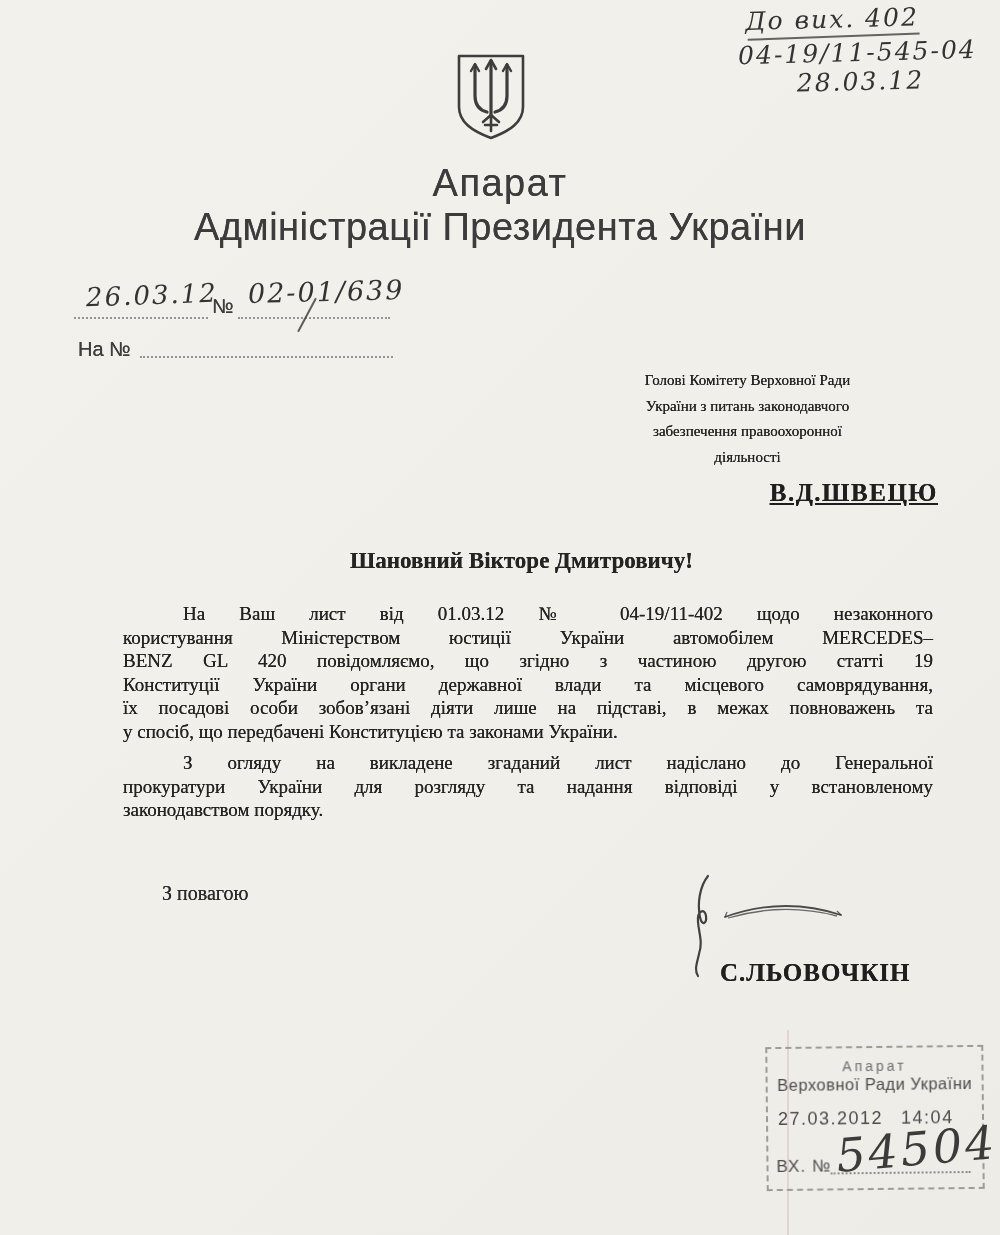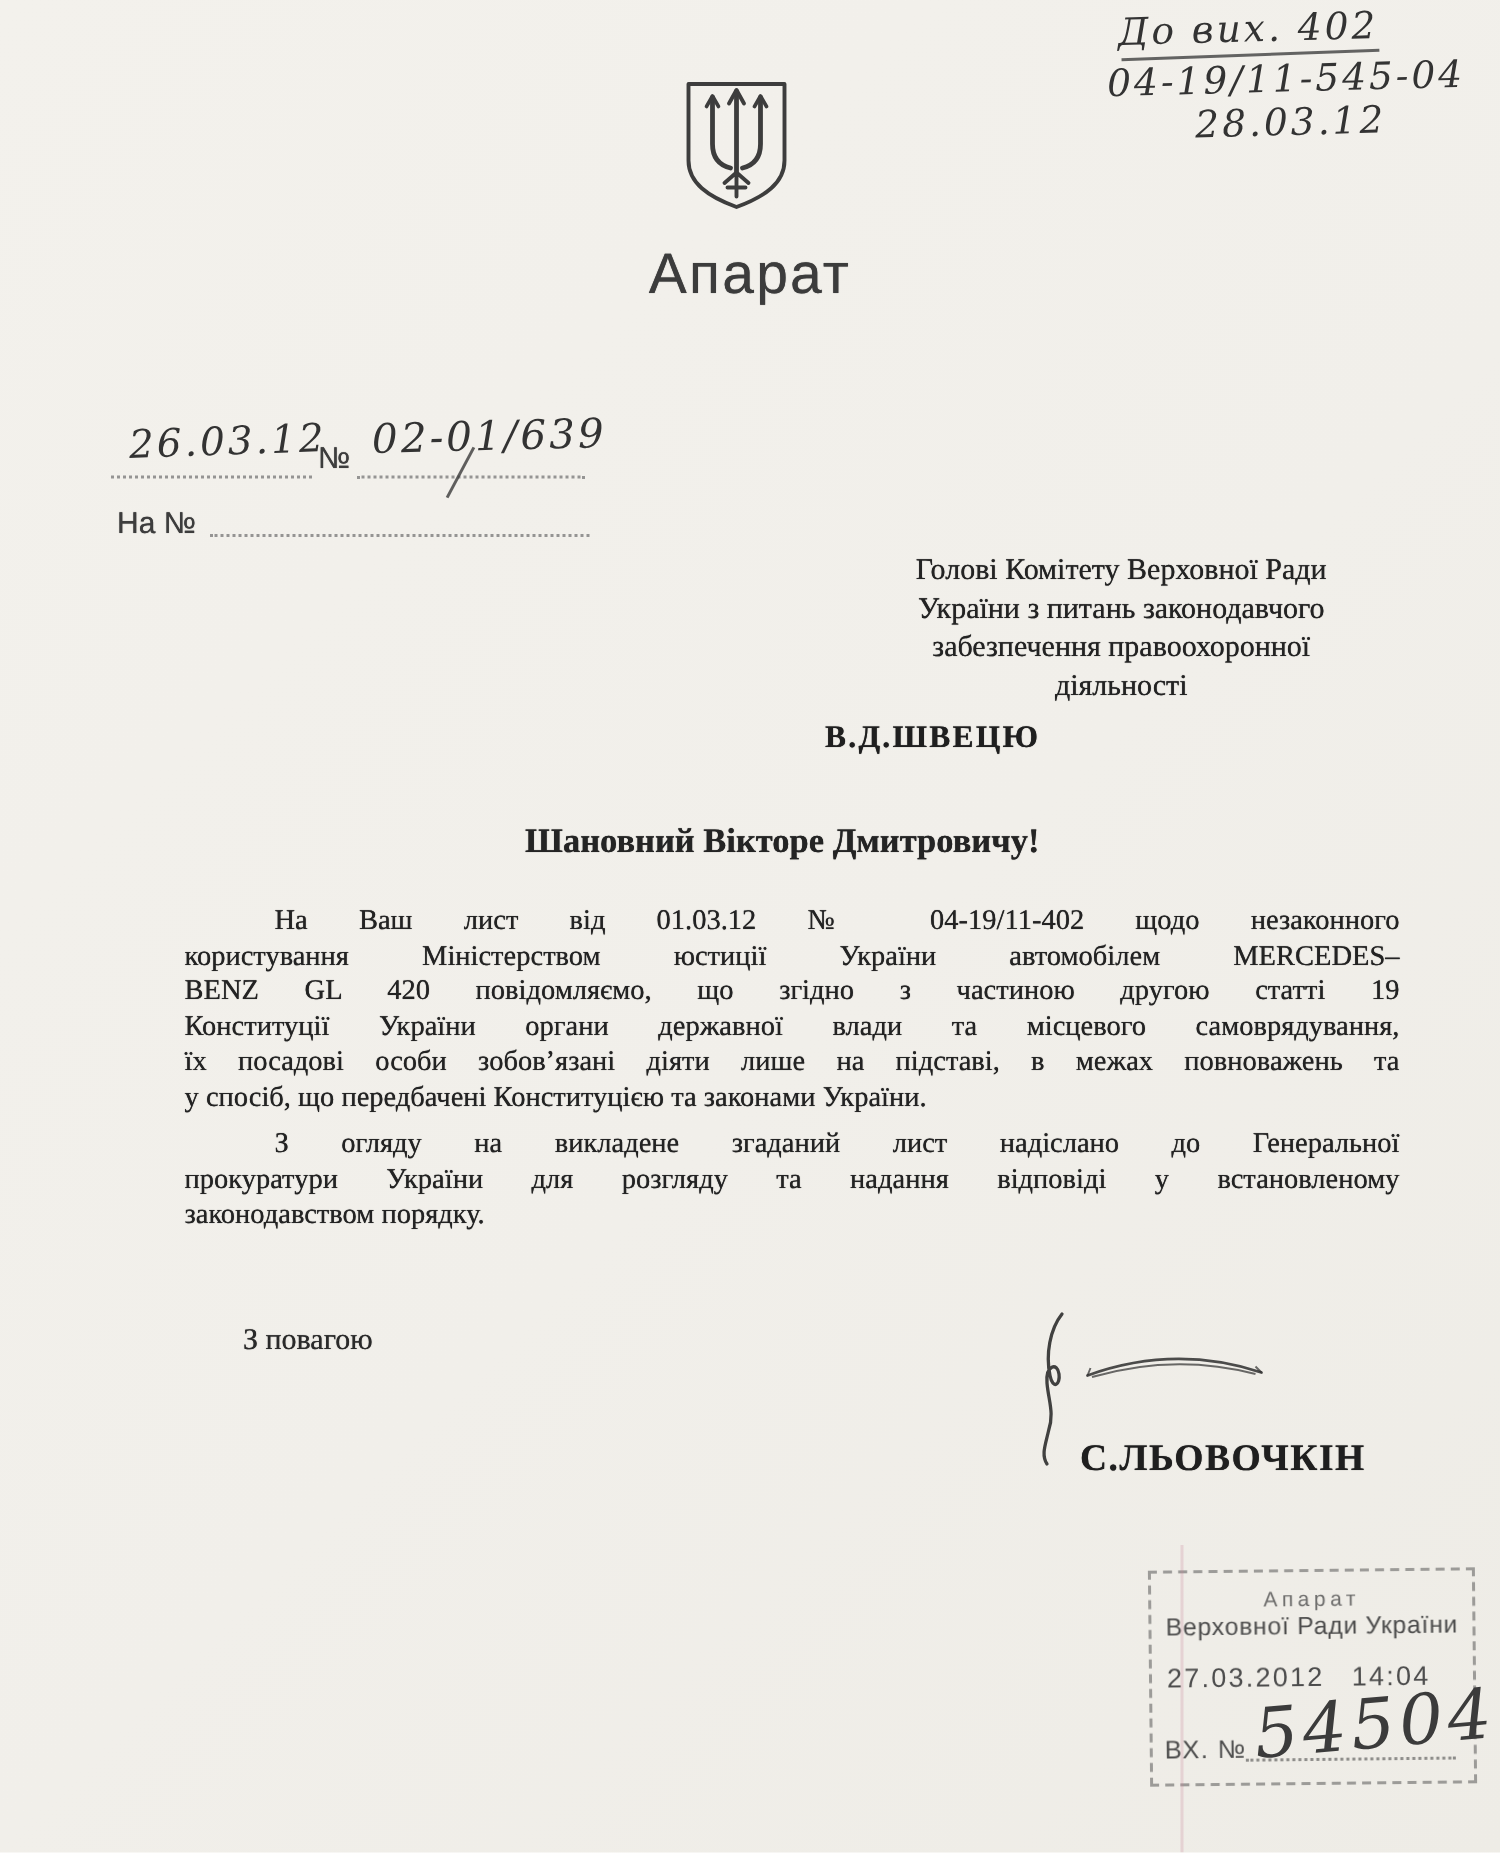--- a/index.html
+++ b/index.html
@@ -27,22 +27,22 @@
   .title1{top:162px;left:0;width:1000px;text-align:center;font-size:38px;color:#3c3c3c;letter-spacing:1.5px;}
   .title2{top:206px;left:0;width:1000px;text-align:center;font-size:38px;color:#3c3c3c;letter-spacing:.5px;}
   
   .ref-date{left:86px;top:280px;font-size:26px;transform:rotate(-2deg);}
   .ref-no-sign{left:212px;top:295px;font-size:20px;color:#3d3d3d;}
   .ref-number{left:248px;top:276px;font-size:27px;transform:rotate(-1.5deg);}
   .dotted{border-top:2px dotted #767676;opacity:.75;}
   .slash-artifact{left:306px;top:296px;width:2px;height:38px;background:#3a3a3a;transform:rotate(28deg);opacity:.8;}
   .reply-label{left:78px;top:338px;font-size:20px;color:#3d3d3d;}
   
-  .addressee{left:550px;top:368px;width:395px;text-align:center;font-size:20px;line-height:25.5px;color:#232323;}
-  .addressee-name{left:550px;top:479px;width:388px;text-align:left;font-size:21px;font-weight:bold;letter-spacing:1.5px;color:#1f1f1f;}
+  .addressee{left:550px;top:368px;width:395px;text-align:center;font-size:15px;line-height:25.5px;color:#232323;}
+  .addressee-name{left:550px;top:479px;width:388px;text-align:right;font-size:25px;font-weight:bold;letter-spacing:1.5px;color:#1f1f1f;text-decoration:underline;}
   
   .salutation{left:350px;top:548px;font-size:23px;font-weight:bold;color:#242424;}
   
   .para{left:123px;width:810px;font-size:19px;line-height:23.5px;color:#232323;}
   .p1{top:602px;} .p2{top:751px;}
   .jline{text-align:justify;text-align-last:justify;}
   .jline.last{text-align-last:left;}
   .jline.indent{text-indent:60px;}
   
   .regards{left:162px;top:882px;font-size:20px;}
@@ -87,20 +87,21 @@
         <path d="M21,13 V44 Q21,57 33,60" stroke-width="3.2"></path>
         <path d="M53,13 V44 Q53,57 41,60" stroke-width="3.2"></path>
         <path d="M17,19 L21,12 L25,19" stroke-width="2.4"></path>
         <path d="M49,19 L53,12 L57,19" stroke-width="2.4"></path>
         <path d="M37,63 L29,70 M37,63 L45,70 M37,63 V79 M31,73 H43" stroke-width="2.6"></path>
       </g>
     </svg>
   </div>
 
   <div class="abs title1 sans print">Апарат</div>
+  <div class="abs title2 sans print">Адміністрації Президента України</div>
 
   <div class="abs ref-date hand">26.03.12</div>
   <div class="abs dotted" style="left:74px;top:317px;width:134px;"></div>
   <div class="abs ref-no-sign sans print">№</div>
   <div class="abs ref-number hand">02-01/639</div>
   <div class="abs dotted" style="left:238px;top:317px;width:152px;"></div>
   <div class="abs slash-artifact"></div>
   <div class="abs reply-label sans print">На №</div>
   <div class="abs dotted" style="left:140px;top:356px;width:253px;"></div>
 

